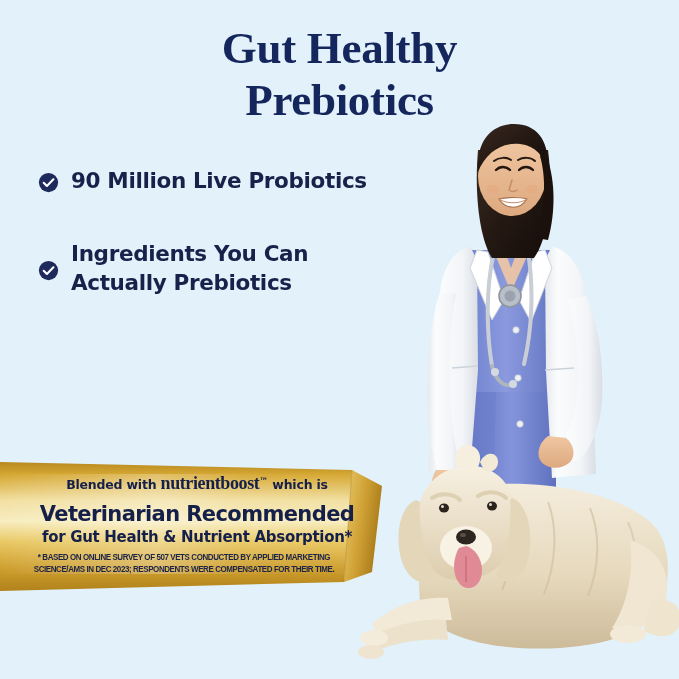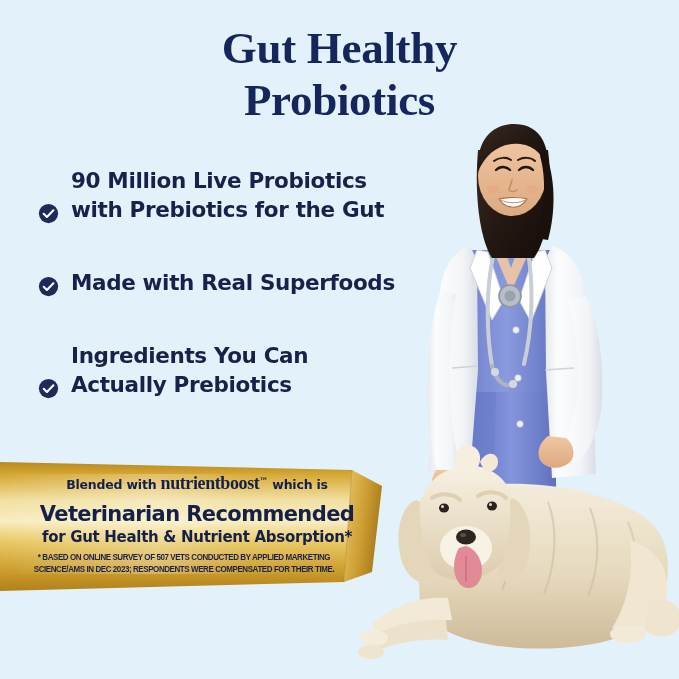--- a/index.html
+++ b/index.html
@@ -42,21 +42,21 @@
   
   .bullets {
     position: absolute;
     top: 166px;
     left: 38px;
     width: 400px;
     z-index: 6;
   }
   .bullet {
     display: flex;
-    align-items: flex-end;
+    align-items: center;
     margin-bottom: 44px;
   }
   .bullet-icon {
     flex: 0 0 auto;
     width: 21px;
     height: 21px;
     margin-top: 4px;
     margin-right: 12px;
   }
   .bullet-text {
@@ -309,44 +309,35 @@
         <circle cx="490.5" cy="504.5" r="1.5" fill="#ffffff" opacity="0.85"></circle>
 
         <path d="M432 498 C442 492 454 494 460 500" stroke="#ded0b2" stroke-width="4" fill="none" stroke-linecap="round"></path>
         <path d="M478 496 C488 490 500 492 506 498" stroke="#ded0b2" stroke-width="4" fill="none" stroke-linecap="round"></path>
       </g>
     </svg>
   </div>
 
   <div class="title-block">
     <div class="title-line">Gut Healthy</div>
-    <div class="title-line">Probiotics</div>
+    <div class="title-line">Prebiotics</div>
   </div>
 
   <div class="bullets">
 
     <div class="bullet">
       <span class="bullet-icon">
         <svg viewBox="0 0 24 24" width="21" height="21">
           <circle cx="12" cy="12" r="11" fill="#1f2a5c"></circle>
           <path d="M6.5 12.3 L10.2 16 L17.6 8.4" stroke="#ffffff" stroke-width="2.4" fill="none" stroke-linecap="round" stroke-linejoin="round"></path>
         </svg>
       </span>
-      <span class="bullet-text"><span>90 Million Live Probiotics</span><br><span>with Prebiotics for the Gut</span></span>
+      <span class="bullet-text"><span>90 Million Live Probiotics</span><br></span>
     </div>
 
-    <div class="bullet">
-      <span class="bullet-icon">
-        <svg viewBox="0 0 24 24" width="21" height="21">
-          <circle cx="12" cy="12" r="11" fill="#1f2a5c"></circle>
-          <path d="M6.5 12.3 L10.2 16 L17.6 8.4" stroke="#ffffff" stroke-width="2.4" fill="none" stroke-linecap="round" stroke-linejoin="round"></path>
-        </svg>
-      </span>
-      <span class="bullet-text">Made with Real Superfoods</span>
-    </div>
 
     <div class="bullet">
       <span class="bullet-icon">
         <svg viewBox="0 0 24 24" width="21" height="21">
           <circle cx="12" cy="12" r="11" fill="#1f2a5c"></circle>
           <path d="M6.5 12.3 L10.2 16 L17.6 8.4" stroke="#ffffff" stroke-width="2.4" fill="none" stroke-linecap="round" stroke-linejoin="round"></path>
         </svg>
       </span>
       <span class="bullet-text"><span>Ingredients You Can</span><br><span>Actually Prebiotics</span></span>
     </div>

